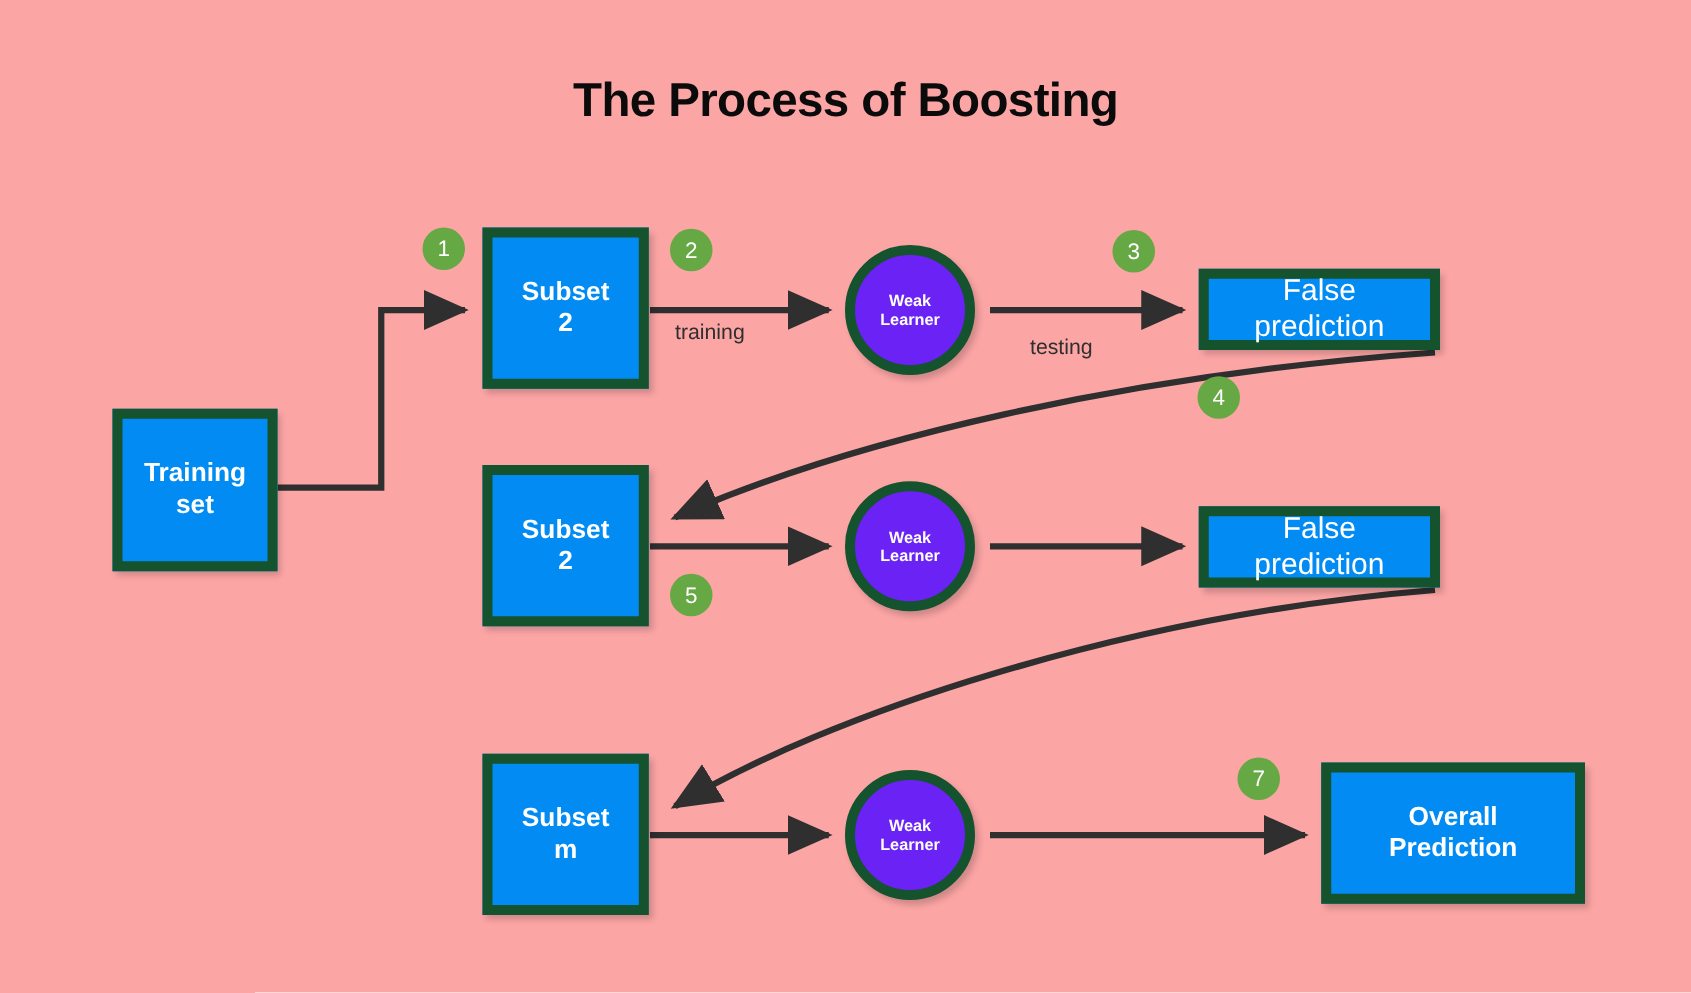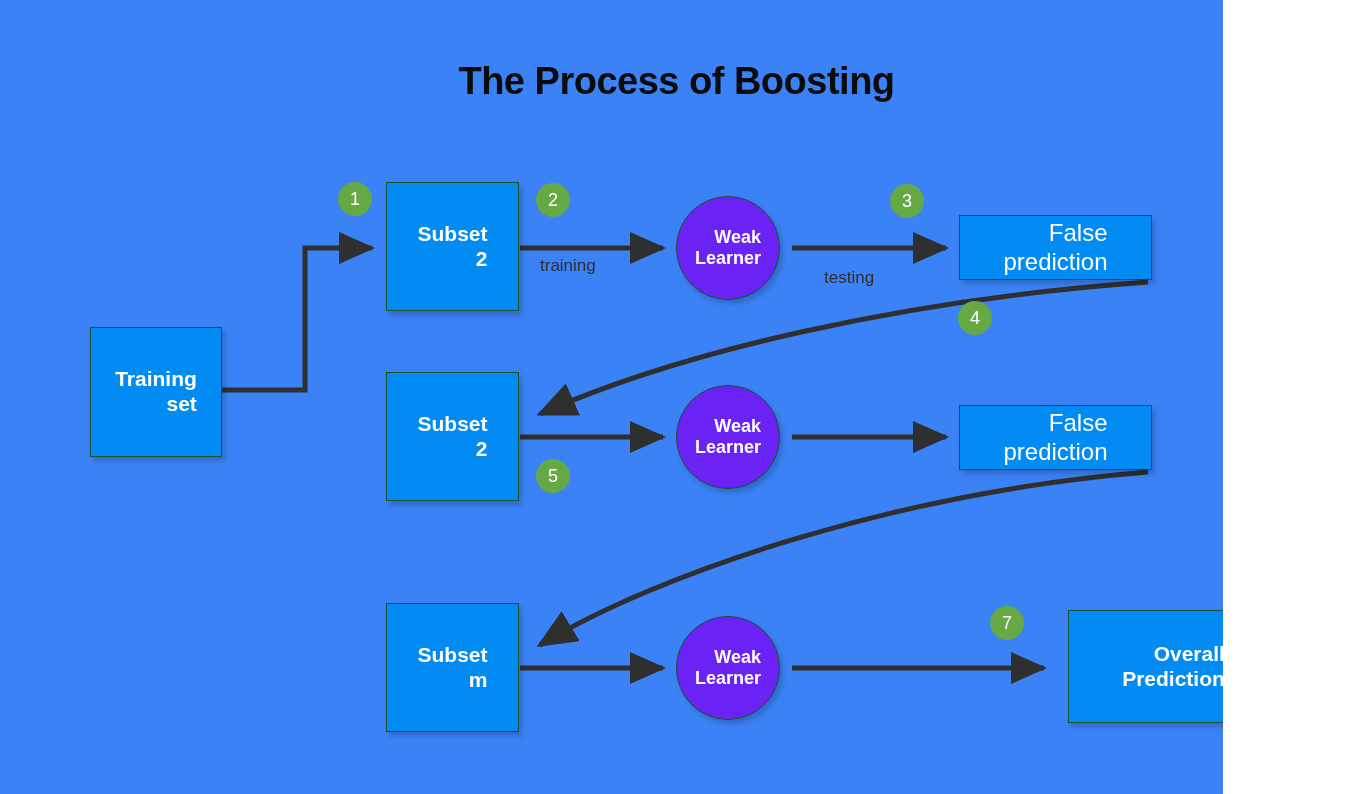--- a/index.html
+++ b/index.html
@@ -2,23 +2,23 @@
 <html><head>
 <meta charset="utf-8">
 <style>
   html, body {
     margin: 0;
     padding: 0;
     background: #ffffff;
   }
   #canvas {
     position: relative;
-    width: 1223px;
+    width: 1353px;
     height: 794px;
-    background: #3b82f6;
+    background: #fca5a5;
     overflow: hidden;
     font-family: "Liberation Sans", sans-serif;
   }
   #title {
     position: absolute;
     left: 0;
     top: 60px;
     width: 1353px;
     text-align: center;
     font-size: 38px;
@@ -34,40 +34,40 @@
     width: 1353px;
     height: 794px;
     pointer-events: none;
   }
   .node {
     position: absolute;
     box-sizing: border-box;
     display: flex;
     align-items: center;
     justify-content: center;
-    text-align: right;
+    text-align: center;
     color: #ffffff;
-    border: 1px solid #14532d;
+    border: 8px solid #14532d;
     background: #038bf4;
     line-height: 1.18;
     box-shadow: 3px 4px 5px rgba(0,0,0,0.18);
   }
   .node.bold {
     font-weight: bold;
     font-size: 21px;
   }
   .node.regular {
     font-weight: normal;
     font-size: 24px;
   }
   .node.circle {
     background: #6b22f5;
     border-radius: 50%;
     font-weight: bold;
-    font-size: 18px;
+    font-size: 13px;
   }
   .badge {
     position: absolute;
     width: 34px;
     height: 34px;
     border-radius: 50%;
     background: #66a844;
     color: #ffffff;
     display: flex;
     align-items: center;
@@ -177,21 +177,21 @@
     </span>
   </div>
 
   <div class="node circle" style="left:676px; top:616px; width:104px; height:104px;">
     <span>
       <span>Weak</span><br>
       <span>Learner</span>
     </span>
   </div>
 
-  <div class="node bold" style="left:1057px; top:610px; width:211px; height:113px;margin-left:11px;">
+  <div class="node bold" style="left:1057px; top:610px; width:211px; height:113px;">
     <span>
       <span>Overall</span><br>
       <span>Prediction</span>
     </span>
   </div>
 
   <div class="badge" style="left:338px; top:182px;">1</div>
   <div class="badge" style="left:536px; top:183px;">2</div>
   <div class="badge" style="left:890px; top:184px;">3</div>
   <div class="badge" style="left:958px; top:301px;">4</div>

